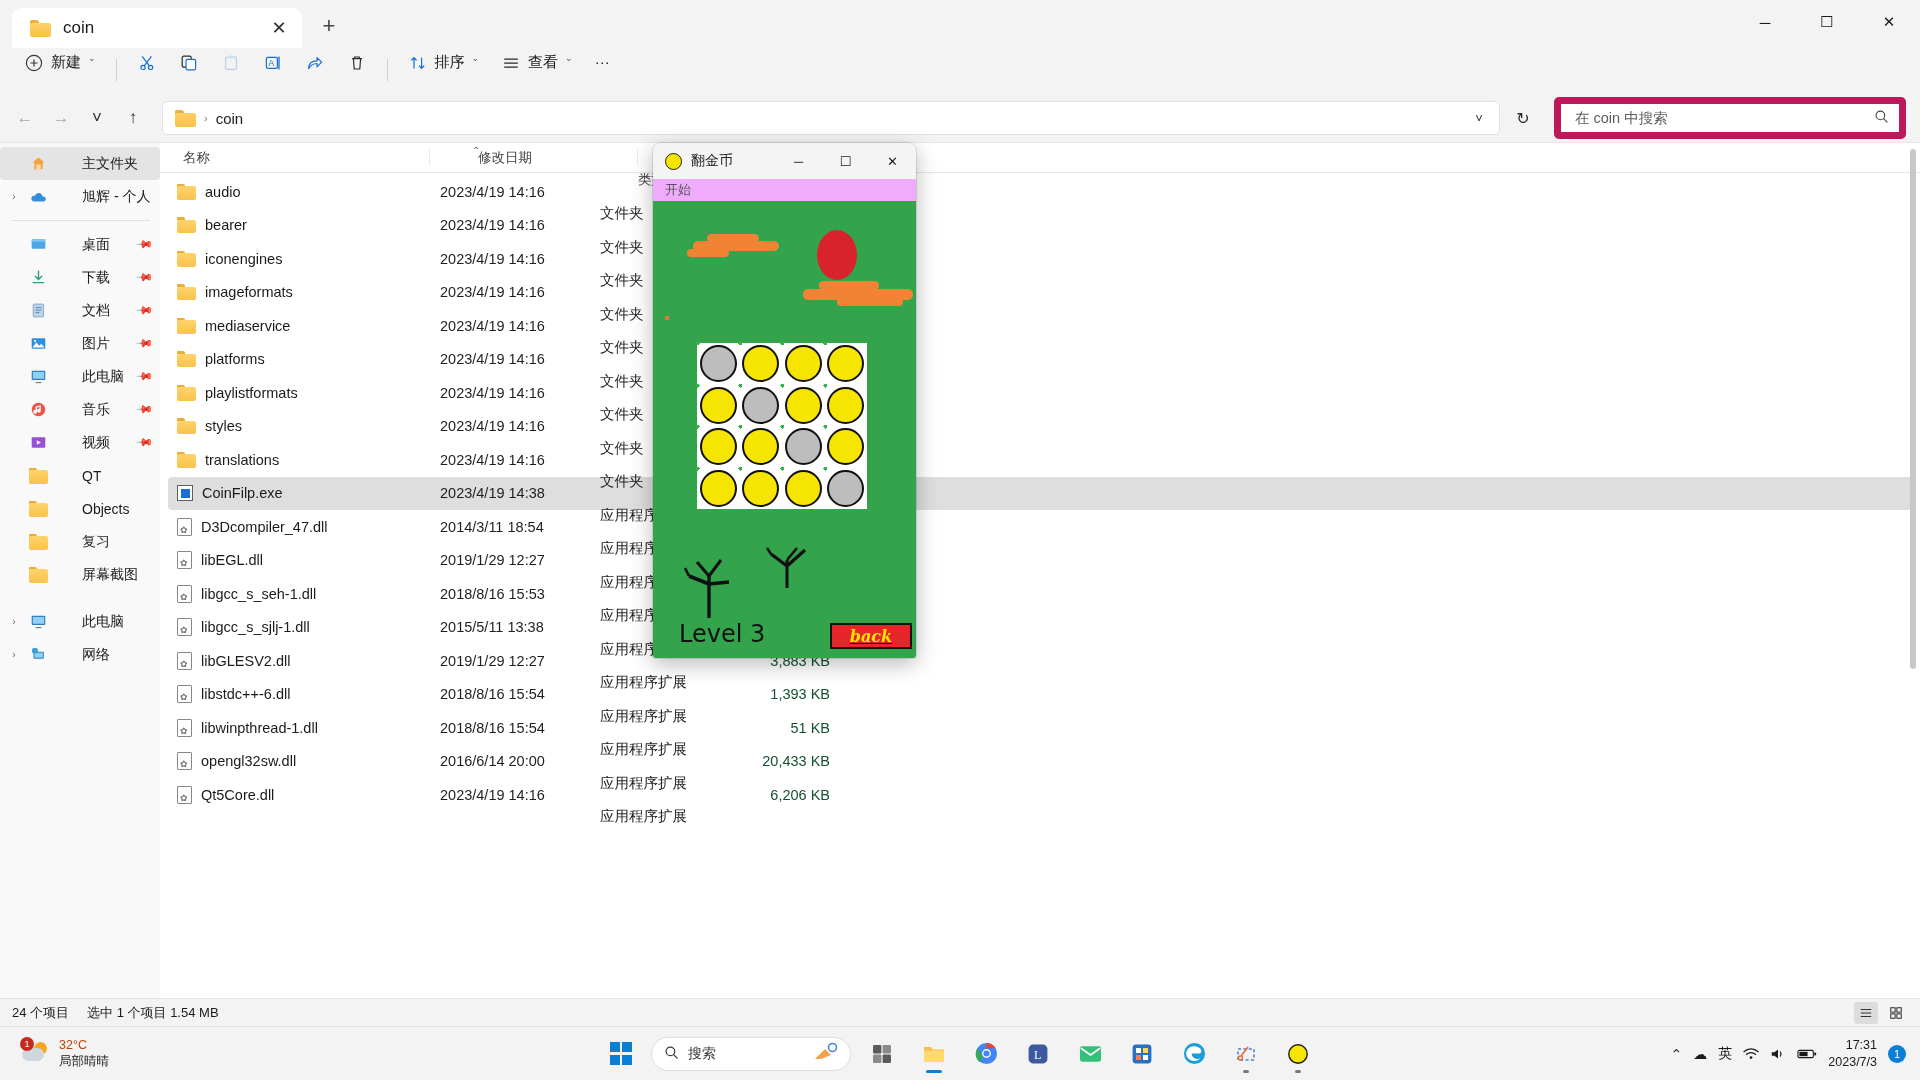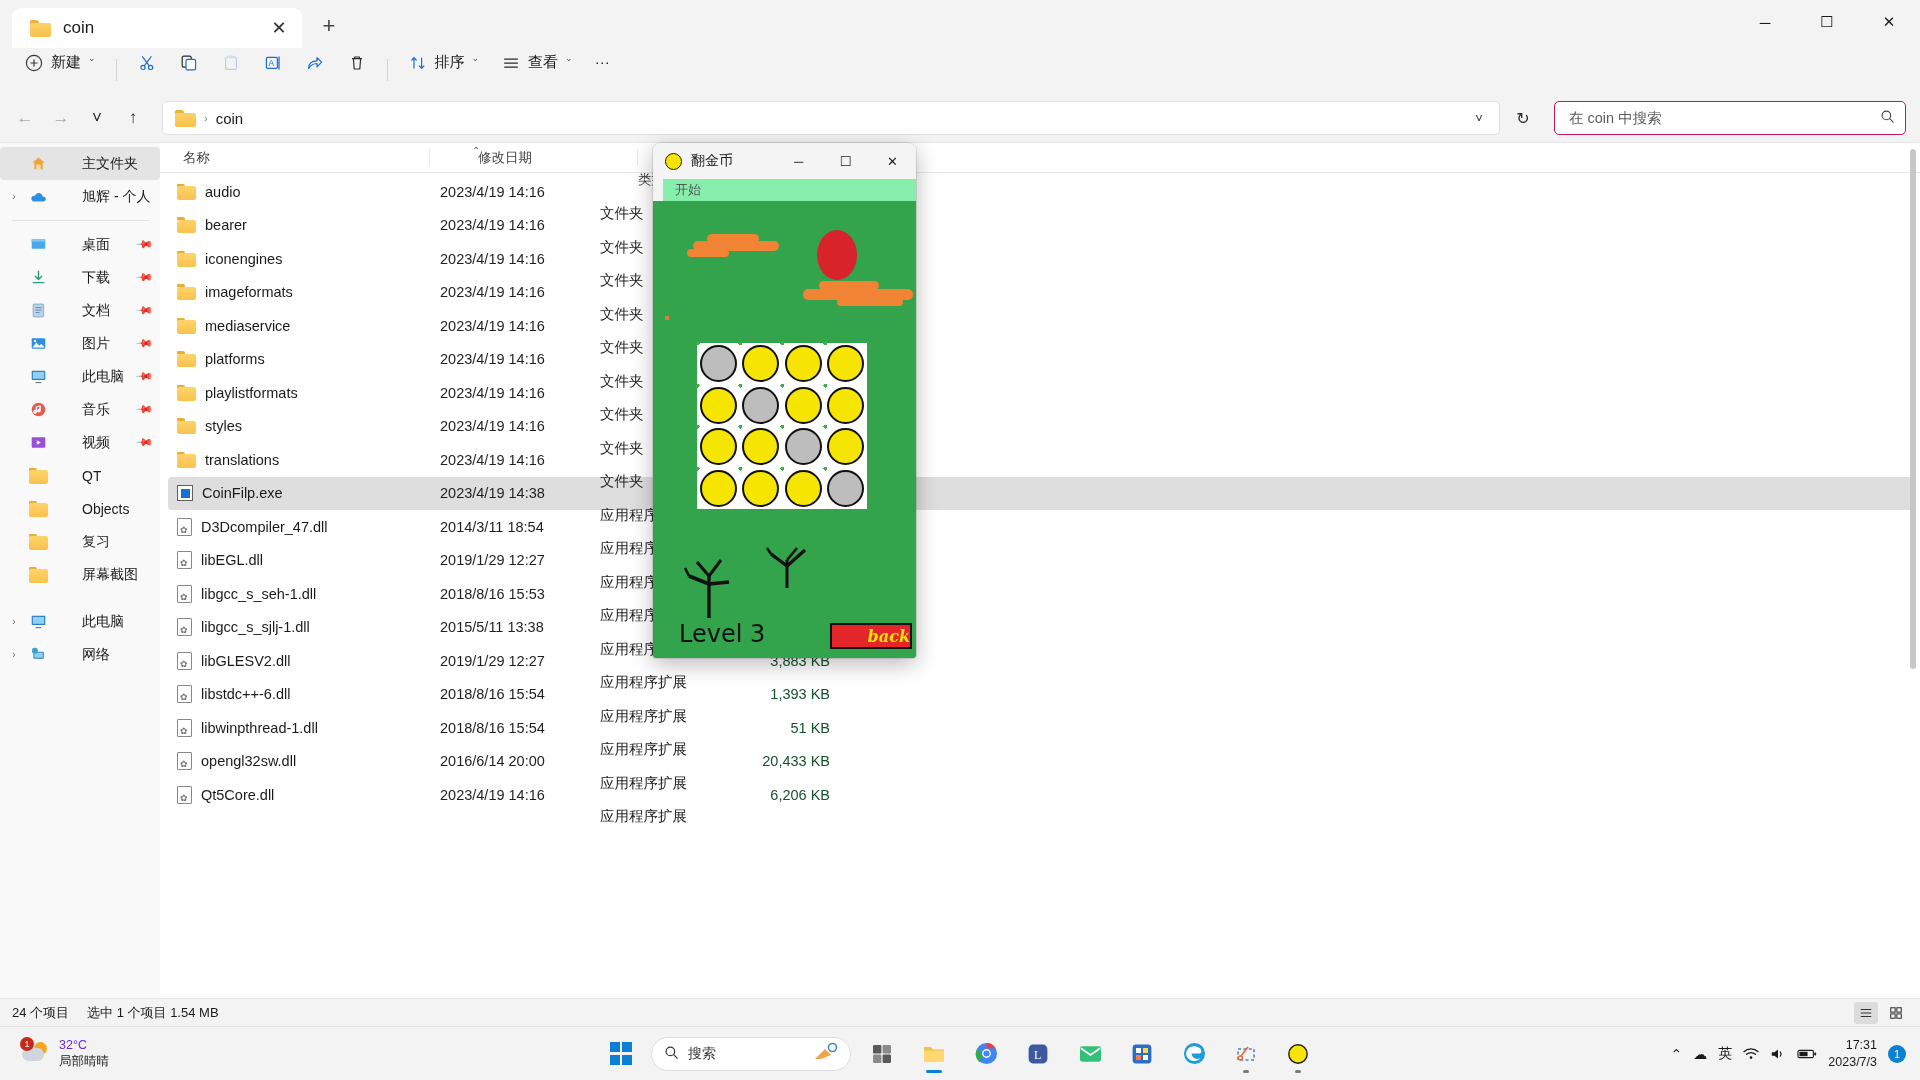--- a/index.html
+++ b/index.html
@@ -54,21 +54,21 @@
   .navbtn.dim { color: #a7a7a7; }
   .addrbar { flex: 1; height: 34px; background: #fff; border: 1px solid #e1e1e1; border-radius: 5px;
     display: flex; align-items: center; padding: 0 6px 0 12px; margin-left: 10px; gap: 8px; }
   .crumb { font-size: 15px; color: #1b1b1b; }
   .crumb-sep { font-size: 11px; color: #777; }
   .addr-right { margin-left: auto; display: flex; align-items: center; gap: 4px; }
   .addr-btn { width: 28px; height: 28px; display:flex; align-items:center; justify-content:center;
      border-radius: 4px; font-size: 13px; color: #333; }
   .refresh { width: 34px; height: 34px; display:flex; align-items:center; justify-content:center;
      font-size: 16px; color: #2a2a2a; margin-left: 4px; border-radius:5px; }
-  .searchbox { width: 352px; height: 34px; background: #fff; border: 1px solid #be185d;
+  .searchbox { width: 352px; height: 42px; background: #fff; border: 7px solid #be185d;
     border-radius: 5px; display: flex; align-items: center; padding: 0 10px 0 14px; margin-left: 12px; }
   .searchbox input { border: 0; outline: 0; flex: 1; font-size: 14.5px; color: #1b1b1b;
     font-family: inherit; background: transparent; }
   .searchbox input::placeholder { color: #5c5c5c; }
 
   
   .body { flex: 1; display: flex; background: #fff; border-top: 1px solid #e7e7e7; min-height: 0; }
 
   
   .sidebar { width: 160px; background: #f9f9f9; padding-top: 4px; overflow: hidden; flex: none; }
@@ -135,21 +135,21 @@
     overflow: hidden; display: flex; flex-direction: column;
   }
   .game-title { height: 36px; display: flex; align-items: center; padding-left: 12px; gap: 9px;
       background: #f4f4f4; }
   .game-coin-ico { width: 17px; height: 17px; border-radius: 50%; background: #f6e500;
       border: 1.6px solid #1d1d1d; flex: none; }
   .game-name { font-size: 14px; color: #1b1b1b; }
   .game-wc { margin-left: auto; display: flex; height: 36px; }
   .gwc { width: 47px; height: 36px; display:flex; align-items:center; justify-content:center;
       font-size: 13px; color:#1b1b1b; }
-  .game-menu { height: 22px; background: #86efac; display: flex; align-items: center; padding-left: 12px; margin-left: 10px; }
+  .game-menu { height: 22px; background: #f0abfc; display: flex; align-items: center; padding-left: 12px; }
   .game-menu span { font-size: 13px; color: #555; }
   .game-canvas { flex: 1; background: #33a34c; position: relative; overflow: hidden; }
 
   
   .cloud { position: absolute; background: #f08334; }
   .c1 { left: 40px; top: 40px; width: 86px; height: 10px; border-radius: 5px; }
   .c1b { left: 54px; top: 33px; width: 52px; height: 9px; border-radius: 5px; }
   .c1c { left: 34px; top: 48px; width: 42px; height: 8px; border-radius: 4px; }
   .c2 { left: 150px; top: 88px; width: 110px; height: 11px; border-radius: 5px; }
   .c2b { left: 166px; top: 80px; width: 60px; height: 9px; border-radius: 5px; }
@@ -171,38 +171,38 @@
   .coin.g { background: #bdbdbd; }
 
   
   .tree { position: absolute; }
   .tree svg { display: block; }
 
   .level { position: absolute; left: 26px; bottom: 10px; font-size: 24px; color: #111;
      font-family: "DejaVu Sans", sans-serif; }
   .backbtn { position: absolute; right: 4px; bottom: 9px; width: 82px; height: 26px;
      background: #e4262b; border: 2px solid #111; display: flex; align-items: center;
-     justify-content: flex-end; }
+     justify-content: center; text-decoration: underline; }
   .backbtn span { font-size: 16px; font-weight: bold; font-style: italic; color: #f6e500;
      font-family: "DejaVu Serif", serif; }
 
   
   .taskbar { position: absolute; left: 0; bottom: 0; width: 1920px; height: 54px;
      background: #f3f3f3; display: flex; align-items: center; border-top:1px solid #e2e2e2; }
   .tb-weather { display: flex; align-items: center; gap: 9px; padding-left: 22px; width: 250px; }
   .wx-ico { width: 28px; height: 28px; position: relative; }
   .wx-ico .c { position:absolute; left:0; top:8px; width:22px; height:13px; background:#cfd6de;
       border-radius:7px; }
   .wx-ico .s { position:absolute; left:12px; top:2px; width:13px; height:13px; background:#f5a623;
       border-radius:50%; }
   .wx-badge { position:absolute; left:-2px; top:-3px; min-width:14px; height:14px; background:#c42b1c;
       color:#fff; font-size:9px; border-radius:7px; display:flex; align-items:center;
       justify-content:center; padding:0 3px; }
   .wx-text { line-height: 1.25; }
-  .wx-temp { font-size: 12.5px; color: #6d28d9; }
+  .wx-temp { font-size: 12.5px; color: #c2410c; }
   .wx-desc { font-size: 12.5px; color: #1b1b1b; }
 
   .tb-center { position: absolute; left: 50%; transform: translateX(-50%); display: flex;
       align-items: center; gap: 10px; }
   .winlogo { width: 40px; height: 40px; display:flex; align-items:center; justify-content:center; }
   .winlogo i { display:grid; grid-template-columns: 10px 10px; grid-template-rows: 10px 10px; gap:2.5px; }
   .winlogo i b { background:#0a7fd4; display:block; }
   .tb-search { width: 200px; height: 34px; background: #fff; border:1px solid #dedede;
      border-radius: 17px; display:flex; align-items:center; padding: 0 12px; gap:9px; }
   .tb-search span { font-size: 14px; color: #3a3a3a; }

